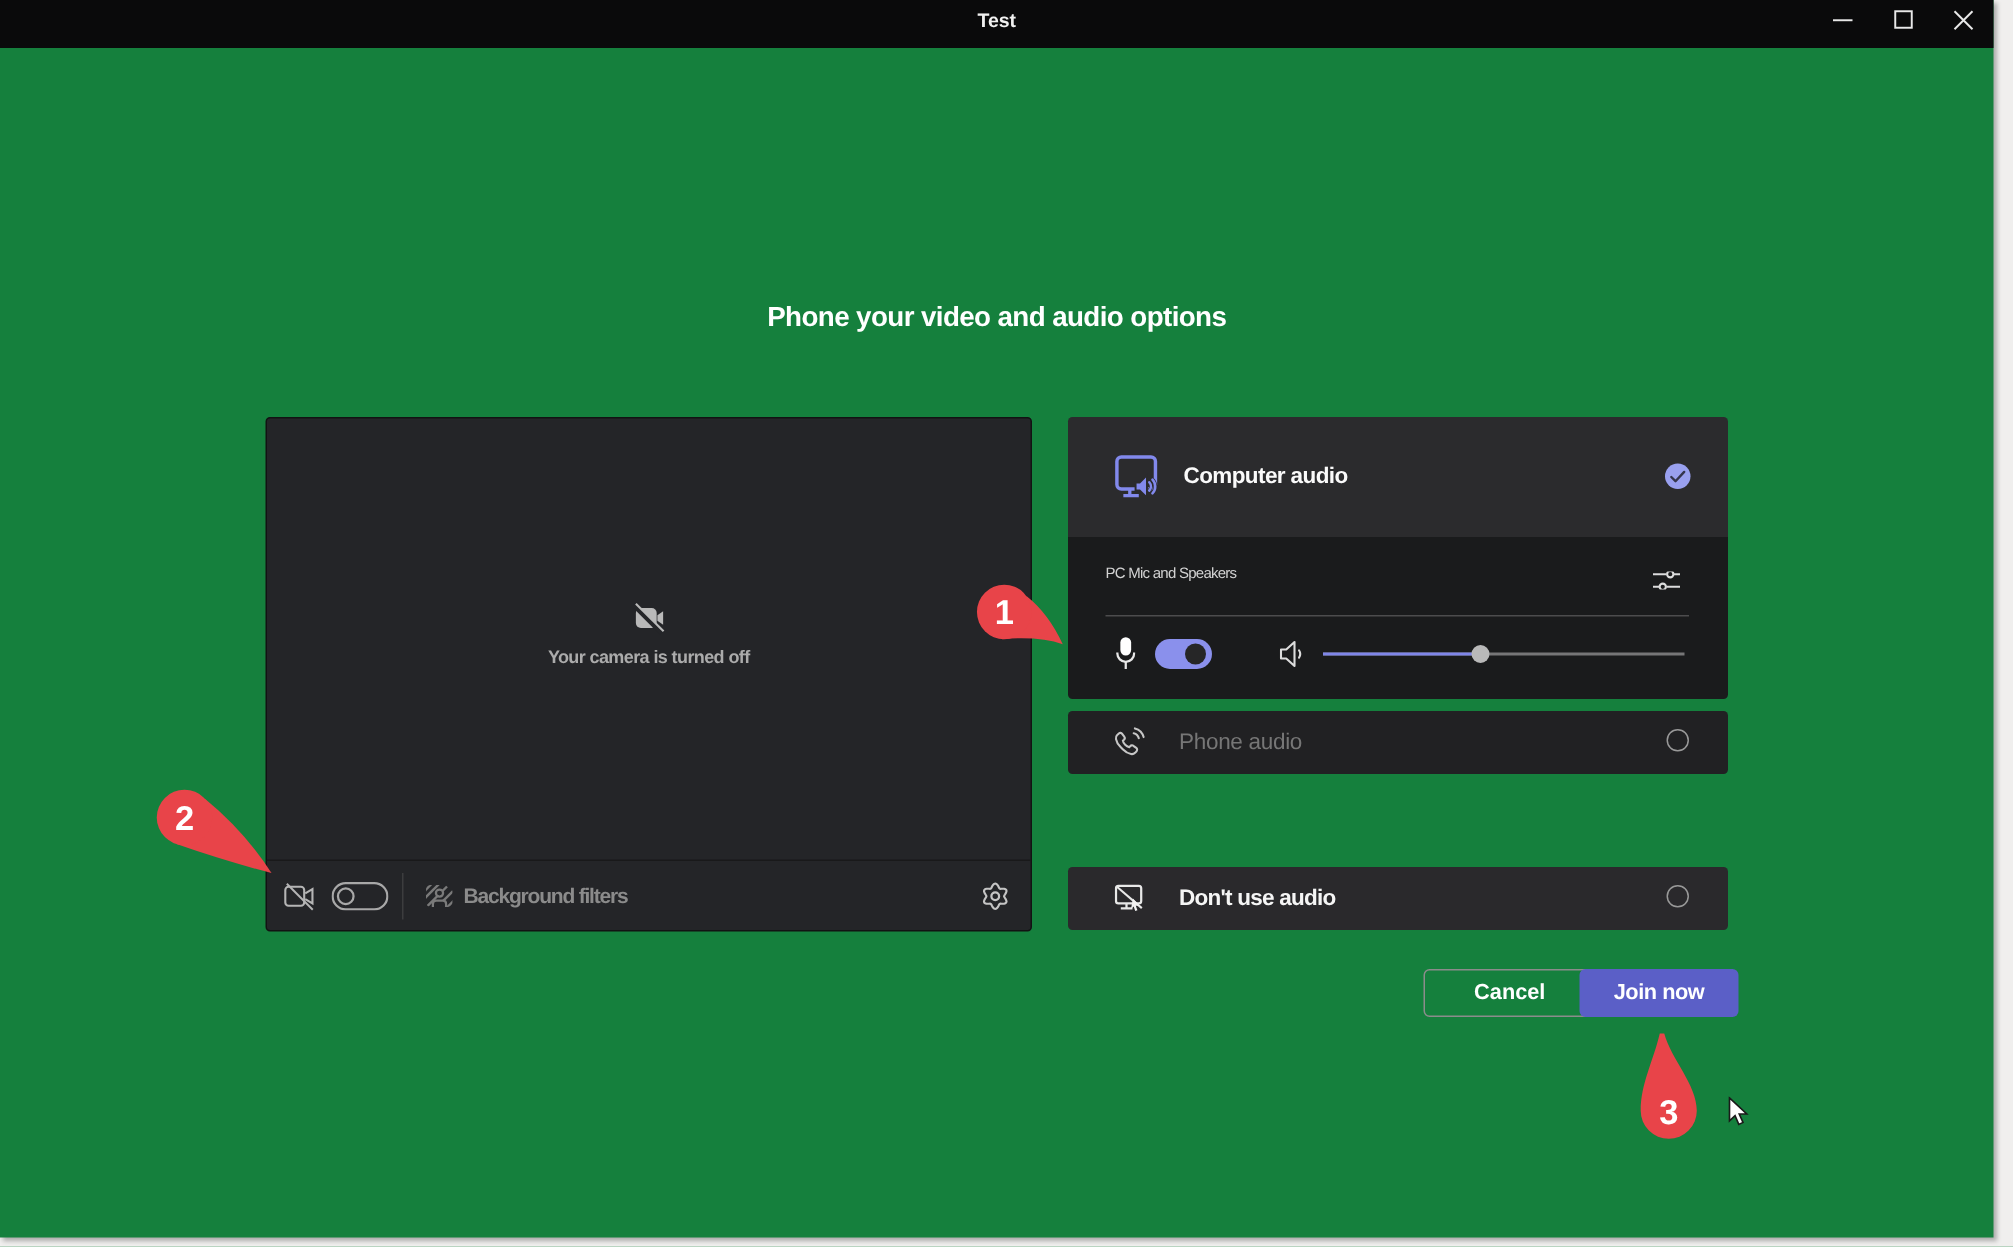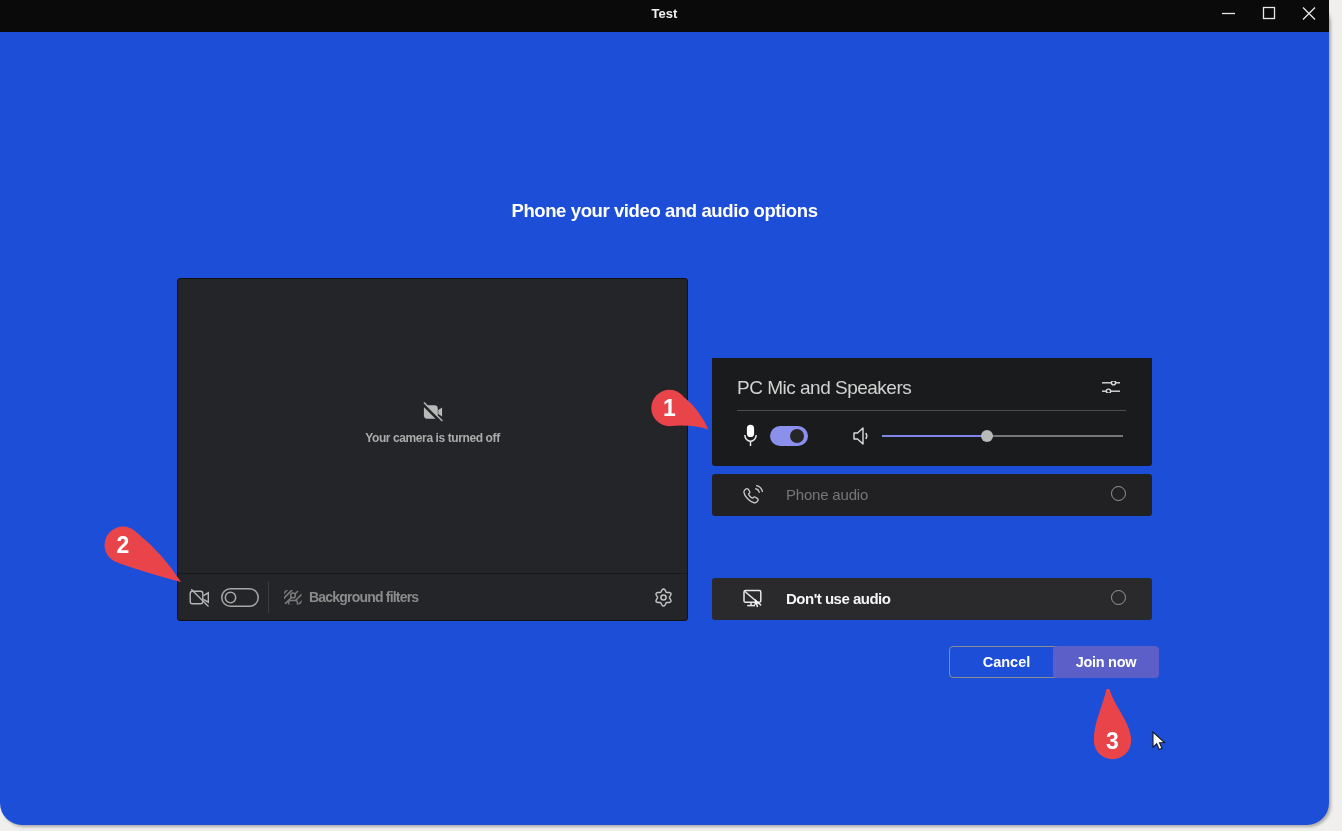--- a/index.html
+++ b/index.html
@@ -1,39 +1,39 @@
 <!DOCTYPE html>
 <html><head>
 <meta charset="utf-8">
 <style>
   * { margin:0; padding:0; box-sizing:border-box; }
   html,body { width:1342px; height:831px; overflow:hidden; background:#f0efee; font-family:"Liberation Sans", sans-serif; }
   .abs { position:absolute; }
-  #win { position:absolute; left:0; top:0; width:1329px; height:825px; background:#1d4ed8; box-shadow:2px 2px 3px rgba(0,0,0,0.28);border-radius:22px; }
+  #win { position:absolute; left:0; top:0; width:1329px; height:825px; background:#15803d; box-shadow:2px 2px 3px rgba(0,0,0,0.28); }
   #titlebar { position:absolute; left:0; top:0; width:1329px; height:32px; background:#0a0a0b; }
   #title { position:absolute; left:0; top:0; width:1329px; height:32px; line-height:28px; text-align:center; color:#f0f0f0; font-size:13px; font-weight:bold; }
   #heading { position:absolute; left:0; top:200px; width:1329px; text-align:center; color:#fff; font-size:18.5px; font-weight:bold; letter-spacing:-0.4px; }
   
   #vbox { position:absolute; left:177px; top:278px; width:511px; height:343px; background:#242528; border:1px solid #121213; border-radius:3px; }
   #vmsg { position:absolute; left:0; top:152px; width:509px; text-align:center; color:#ababab; font-size:12px; font-weight:bold; letter-spacing:-0.4px; }
   #vbar { position:absolute; left:0; top:294px; width:509px; height:47px; border-top:1px solid #19191a; }
   #vsep { position:absolute; left:90px; top:8px; width:1px; height:31px; background:#3c3d3e; }
   #bgf { position:absolute; left:131px; top:0; height:47px; line-height:47px; color:#8b8b8b; font-size:14px; font-weight:bold; letter-spacing:-0.8px; }
   
   .sect { position:absolute; left:712px; width:440px; }
   #secA { top:278px; height:80px; background:#2b2b2d; border-radius:3px 3px 0 0; }
   #secB { top:358px; height:108px; background:#1a1b1c; border-radius:0 0 3px 3px; }
   .row { position:absolute; left:712px; width:440px; height:42px; background:#2a292c; border-radius:3px; }
   #rowC { top:474px; background:#212123; }
   #rowD { top:527px; }
   #rowE { top:578px; }
   .rowtxt { position:absolute; left:74px; top:0; height:42px; line-height:42px; font-size:15px; }
   .radio { position:absolute; left:399px; top:12px; width:15px; height:15px; border:1.5px solid #999; border-radius:50%; }
   #catxt { position:absolute; left:77px; top:0; height:80px; line-height:80px; color:#fafafa; font-size:15px; font-weight:bold; letter-spacing:-0.4px; }
-  #pcmic { position:absolute; left:25px; top:19px; color:#d2d2d2; font-size:19px; letter-spacing:-0.5px; }
+  #pcmic { position:absolute; left:25px; top:19px; color:#d2d2d2; font-size:10px; letter-spacing:-0.5px; }
   #divB { position:absolute; left:25px; top:52px; width:389px; height:1px; background:#4c4c4d; }
   
   #mtoggle { position:absolute; left:58px; top:68px; width:38px; height:20px; background:#8a90ec; border-radius:10px; }
   #mknob { position:absolute; left:20px; top:3px; width:14px; height:14px; background:#262627; border-radius:50%; }
   
   #vslider { position:absolute; left:170px; top:77px; width:241px; height:2px; background:#767677; }
   #vfill { position:absolute; left:0; top:0; width:105px; height:2px; background:#7f86e8; }
   #vthumb { position:absolute; left:99px; top:-5px; width:12px; height:12px; background:#b9b9b9; border-radius:50%; }
   
   #check { position:absolute; left:398px; top:31px; width:17px; height:17px; background:#99a0ef; border-radius:50%; }
@@ -99,20 +99,40 @@
       </svg>
       <div id="bgf">Background filters</div>
 
       <svg class="abs" style="left:476px;top:14px" width="19" height="19" viewBox="0 0 20 20">
         <path d="M10.0 1.1 L10.8 1.3 L11.4 1.9 L12.0 2.7 L12.4 3.5 L12.7 4.2 L13.1 4.6 L13.7 4.8 L14.4 4.7 L15.3 4.7 L16.3 4.7 L17.1 5.0 L17.7 5.5 L17.9 6.3 L17.7 7.2 L17.3 8.0 L16.8 8.8 L16.4 9.4 L16.2 10.0 L16.4 10.6 L16.8 11.2 L17.3 12.0 L17.7 12.8 L17.9 13.7 L17.7 14.4 L17.1 15.0 L16.3 15.3 L15.3 15.3 L14.4 15.3 L13.7 15.2 L13.1 15.4 L12.7 15.8 L12.4 16.5 L12.0 17.3 L11.4 18.1 L10.8 18.7 L10.0 18.9 L9.2 18.7 L8.6 18.1 L8.0 17.3 L7.6 16.5 L7.3 15.8 L6.9 15.4 L6.3 15.2 L5.6 15.3 L4.7 15.3 L3.7 15.3 L2.9 15.0 L2.3 14.5 L2.1 13.7 L2.3 12.8 L2.7 12.0 L3.2 11.2 L3.6 10.6 L3.8 10.0 L3.6 9.4 L3.2 8.8 L2.7 8.0 L2.3 7.2 L2.1 6.3 L2.3 5.6 L2.9 5.0 L3.7 4.7 L4.7 4.7 L5.6 4.7 L6.3 4.8 L6.9 4.6 L7.3 4.2 L7.6 3.5 L8.0 2.7 L8.6 1.9 L9.2 1.3 L10.0 1.1 Z" fill="none" stroke="#c4c4c4" stroke-width="1.5"></path>
         <circle cx="10" cy="10" r="2.7" fill="none" stroke="#c4c4c4" stroke-width="1.6"></circle>
       </svg>
     </div>
   </div>
 
+  <div class="sect" id="secA">
+
+    <svg class="abs" style="left:31px;top:25px" width="30" height="30" viewBox="0 0 30 30">
+      <rect x="1.6" y="1.6" width="25.7" height="21.4" rx="3" fill="none" stroke="#8289ec" stroke-width="2.3"></rect>
+      <line x1="10.2" y1="23" x2="10.2" y2="27.3" stroke="#8289ec" stroke-width="2.2"></line>
+      <line x1="5.9" y1="27.4" x2="16.2" y2="27.4" stroke="#8289ec" stroke-width="2.2"></line>
+      <g stroke="#2b2b2d" stroke-width="2.6" fill="none">
+        <path d="M14.7 19.3 L17 19.3 L21 15.4 L21 27.2 L17 23.3 L14.7 23.3 Z"></path>
+        <path d="M23.2 18.5 A4.2 4.2 0 0 1 23.2 24.1 M25.3 16.7 A6.6 6.6 0 0 1 25.3 25.9"></path>
+      </g>
+      <path d="M14.7 19.3 L17 19.3 L21 15.4 L21 27.2 L17 23.3 L14.7 23.3 Z" fill="#8289ec"></path>
+      <path d="M23.2 18.5 A4.2 4.2 0 0 1 23.2 24.1 M25.3 16.7 A6.6 6.6 0 0 1 25.3 25.9" fill="none" stroke="#8289ec" stroke-width="1.7" stroke-linecap="round"></path>
+    </svg>
+    <div id="catxt">Computer audio</div>
+    <div id="check">
+      <svg width="17" height="17" viewBox="0 0 17 17">
+          <path d="M4.2 9 L7 11.8 L12.8 5.6" fill="none" stroke="#35364d" stroke-width="1.6" stroke-linecap="round" stroke-linejoin="round"></path>
+        </svg>
+    </div>
+  </div>
   <div class="sect" id="secB">
     <div id="pcmic">PC Mic and Speakers</div>
 
     <svg class="abs" style="left:390px;top:23px" width="18" height="12" viewBox="0 0 18 12">
       <g stroke="#dcdcdc" stroke-width="1.4" fill="none">
         <line x1="0" y1="1.8" x2="9" y2="1.8"></line>
           <line x1="14" y1="1.8" x2="18" y2="1.8"></line>
         <circle cx="11.5" cy="1.8" r="2.1"></circle>
         <line x1="0" y1="10.2" x2="4" y2="10.2"></line>
           <line x1="9" y1="10.2" x2="18" y2="10.2"></line>

